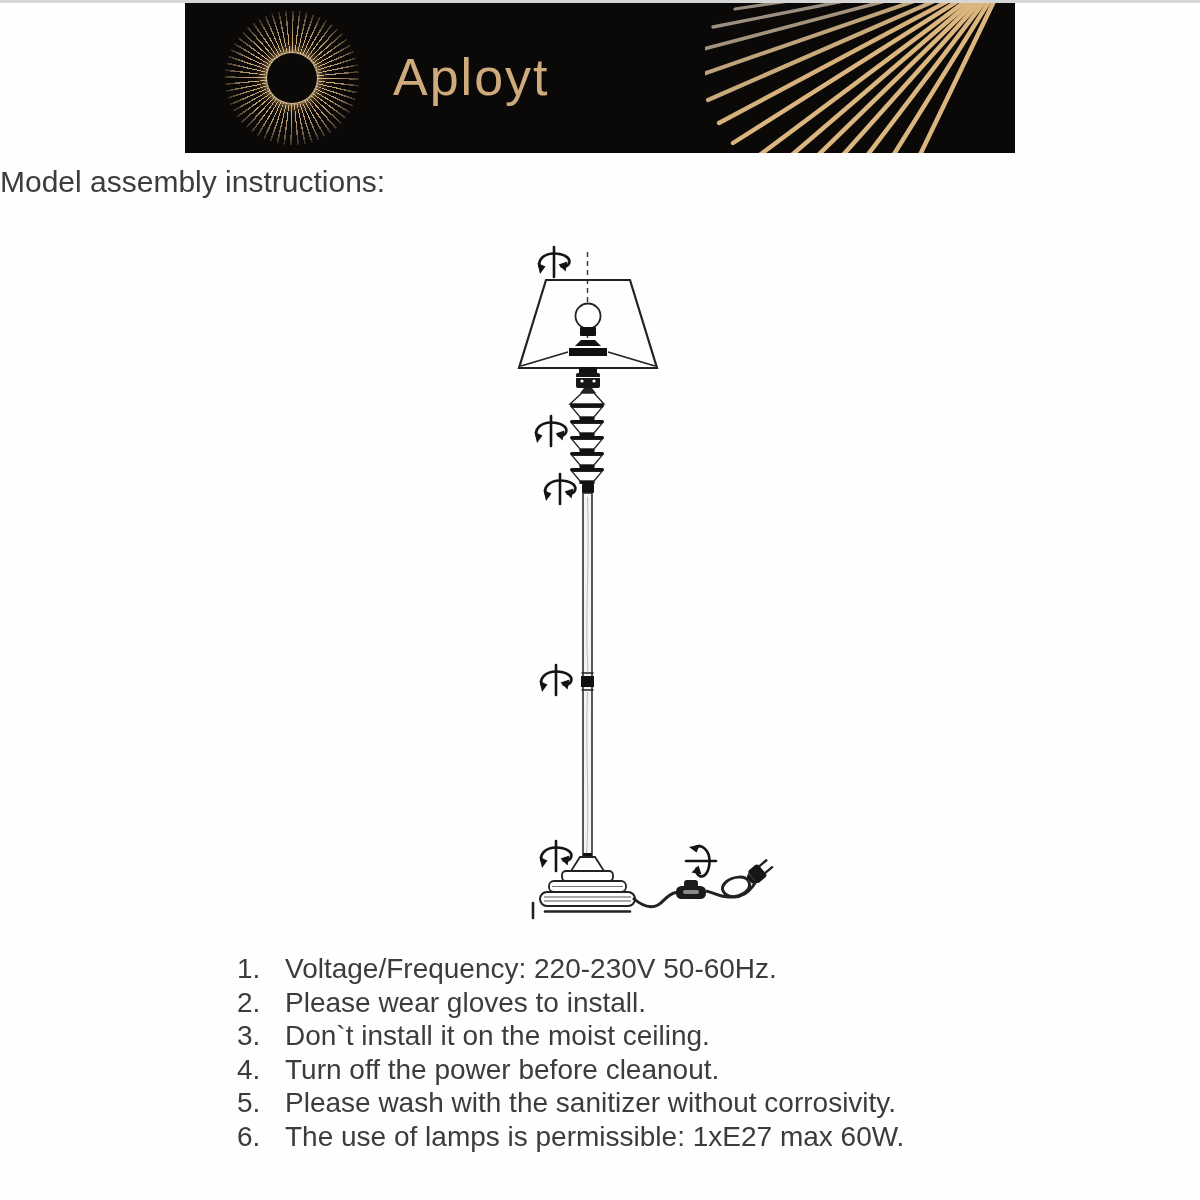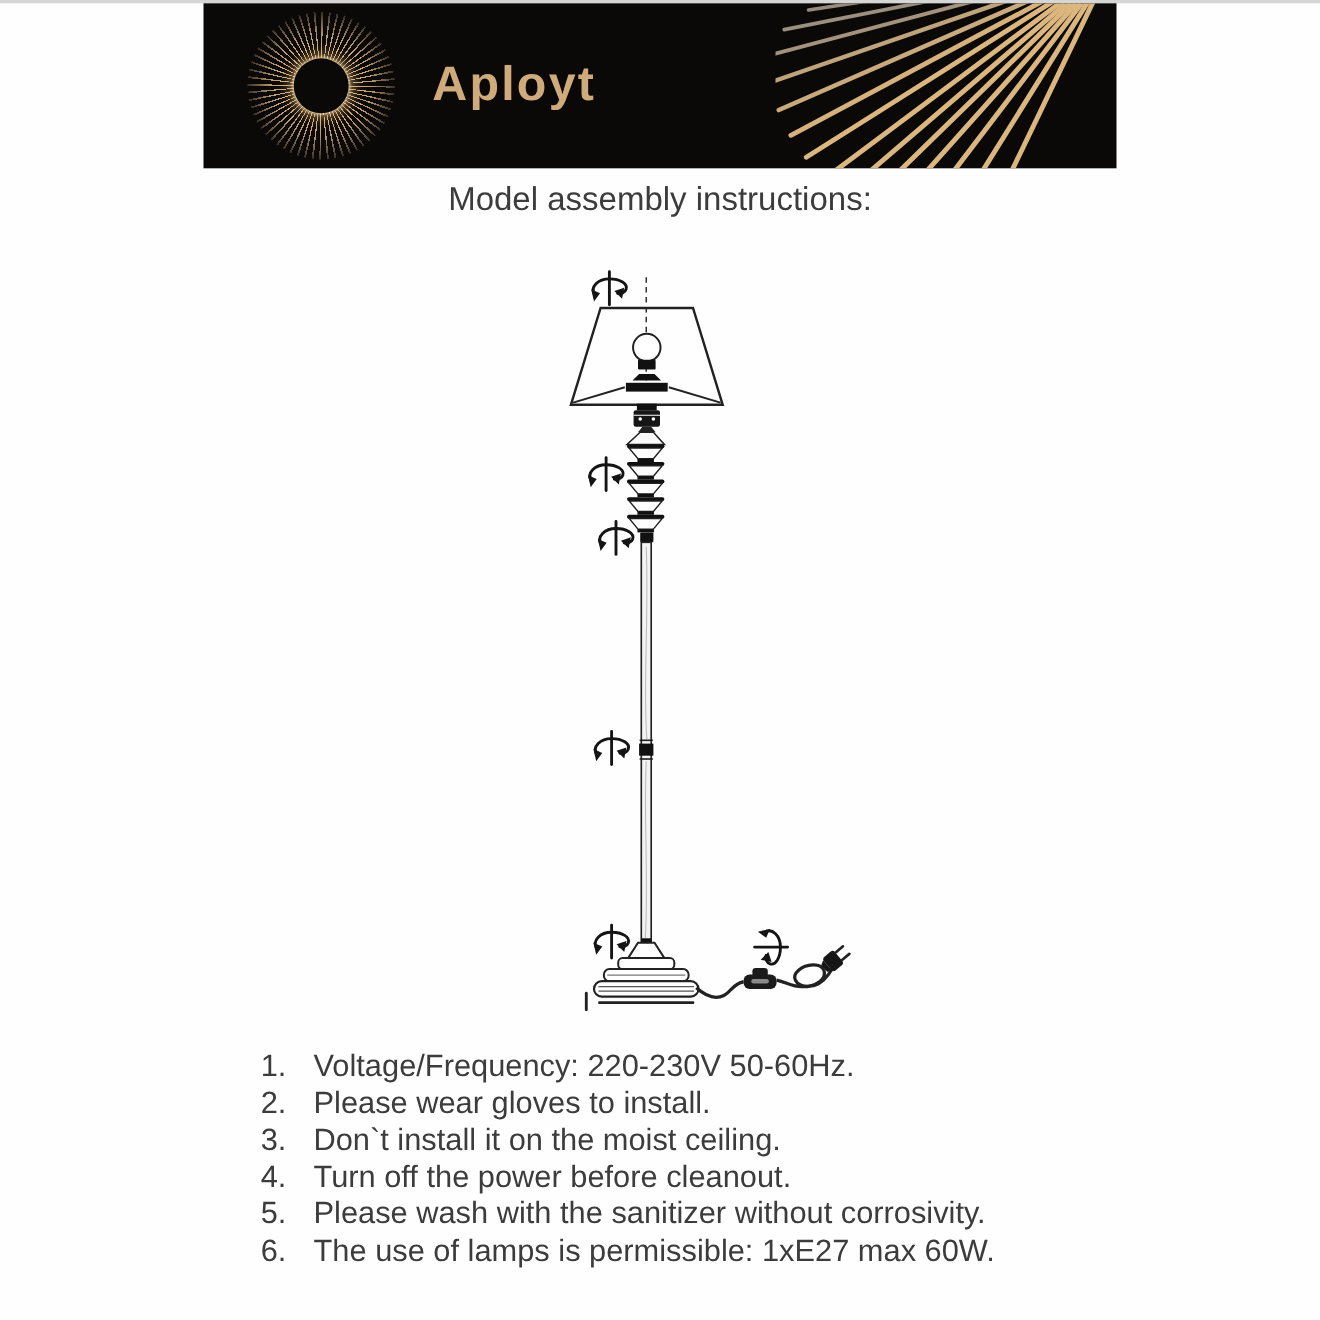--- a/index.html
+++ b/index.html
@@ -16,25 +16,25 @@
       radial-gradient(circle, rgba(11,9,8,0) 0 34%, rgba(11,9,8,0.15) 48%, rgba(11,9,8,0.82) 72%, #0b0908 88%),
       repeating-conic-gradient(rgba(228,190,134,0.95) 0deg 1.5deg, rgba(11,9,8,0) 1.5deg 6deg);
   }
   .sunburst::after{
     content:"";position:absolute;left:50%;top:50%;width:50px;height:50px;margin:-25px 0 0 -25px;
     border-radius:50%;background:#0b0908;
     box-shadow:0 0 3px 1px rgba(248,222,172,0.95), 0 0 12px 4px rgba(212,170,112,0.65);
   }
   .brand{
     position:absolute;left:208px;top:44px;height:60px;line-height:60px;
-    font-size:44px;font-weight:700;letter-spacing:2px;color:#cfab7c;
+    font-size:52px;font-weight:400;letter-spacing:2px;color:#cfab7c;
   }
   .rays{position:absolute;right:0;top:0;}
   
-  .title-block{position:absolute;left:0;top:163px;width:1200px;text-align:center;color:#3c3c3c;}
+  .title-block{position:absolute;left:0;top:163px;width:1200px;color:#3c3c3c;}
   .title-block .t1{font-size:30px;line-height:37px;}
   .title-block .t2{font-size:30px;line-height:37px;}
   
   .diagram{position:absolute;left:500px;top:244px;width:300px;height:700px;}
   
   .instructions{position:absolute;left:0;top:952px;width:1160px;padding-left:237px;color:#3c3c3c;}
   .item{display:flex;font-size:28px;line-height:33.5px;}
   .item .num{flex:0 0 48px;}
   .item .txt{flex:1 1 auto;}
 </style>

